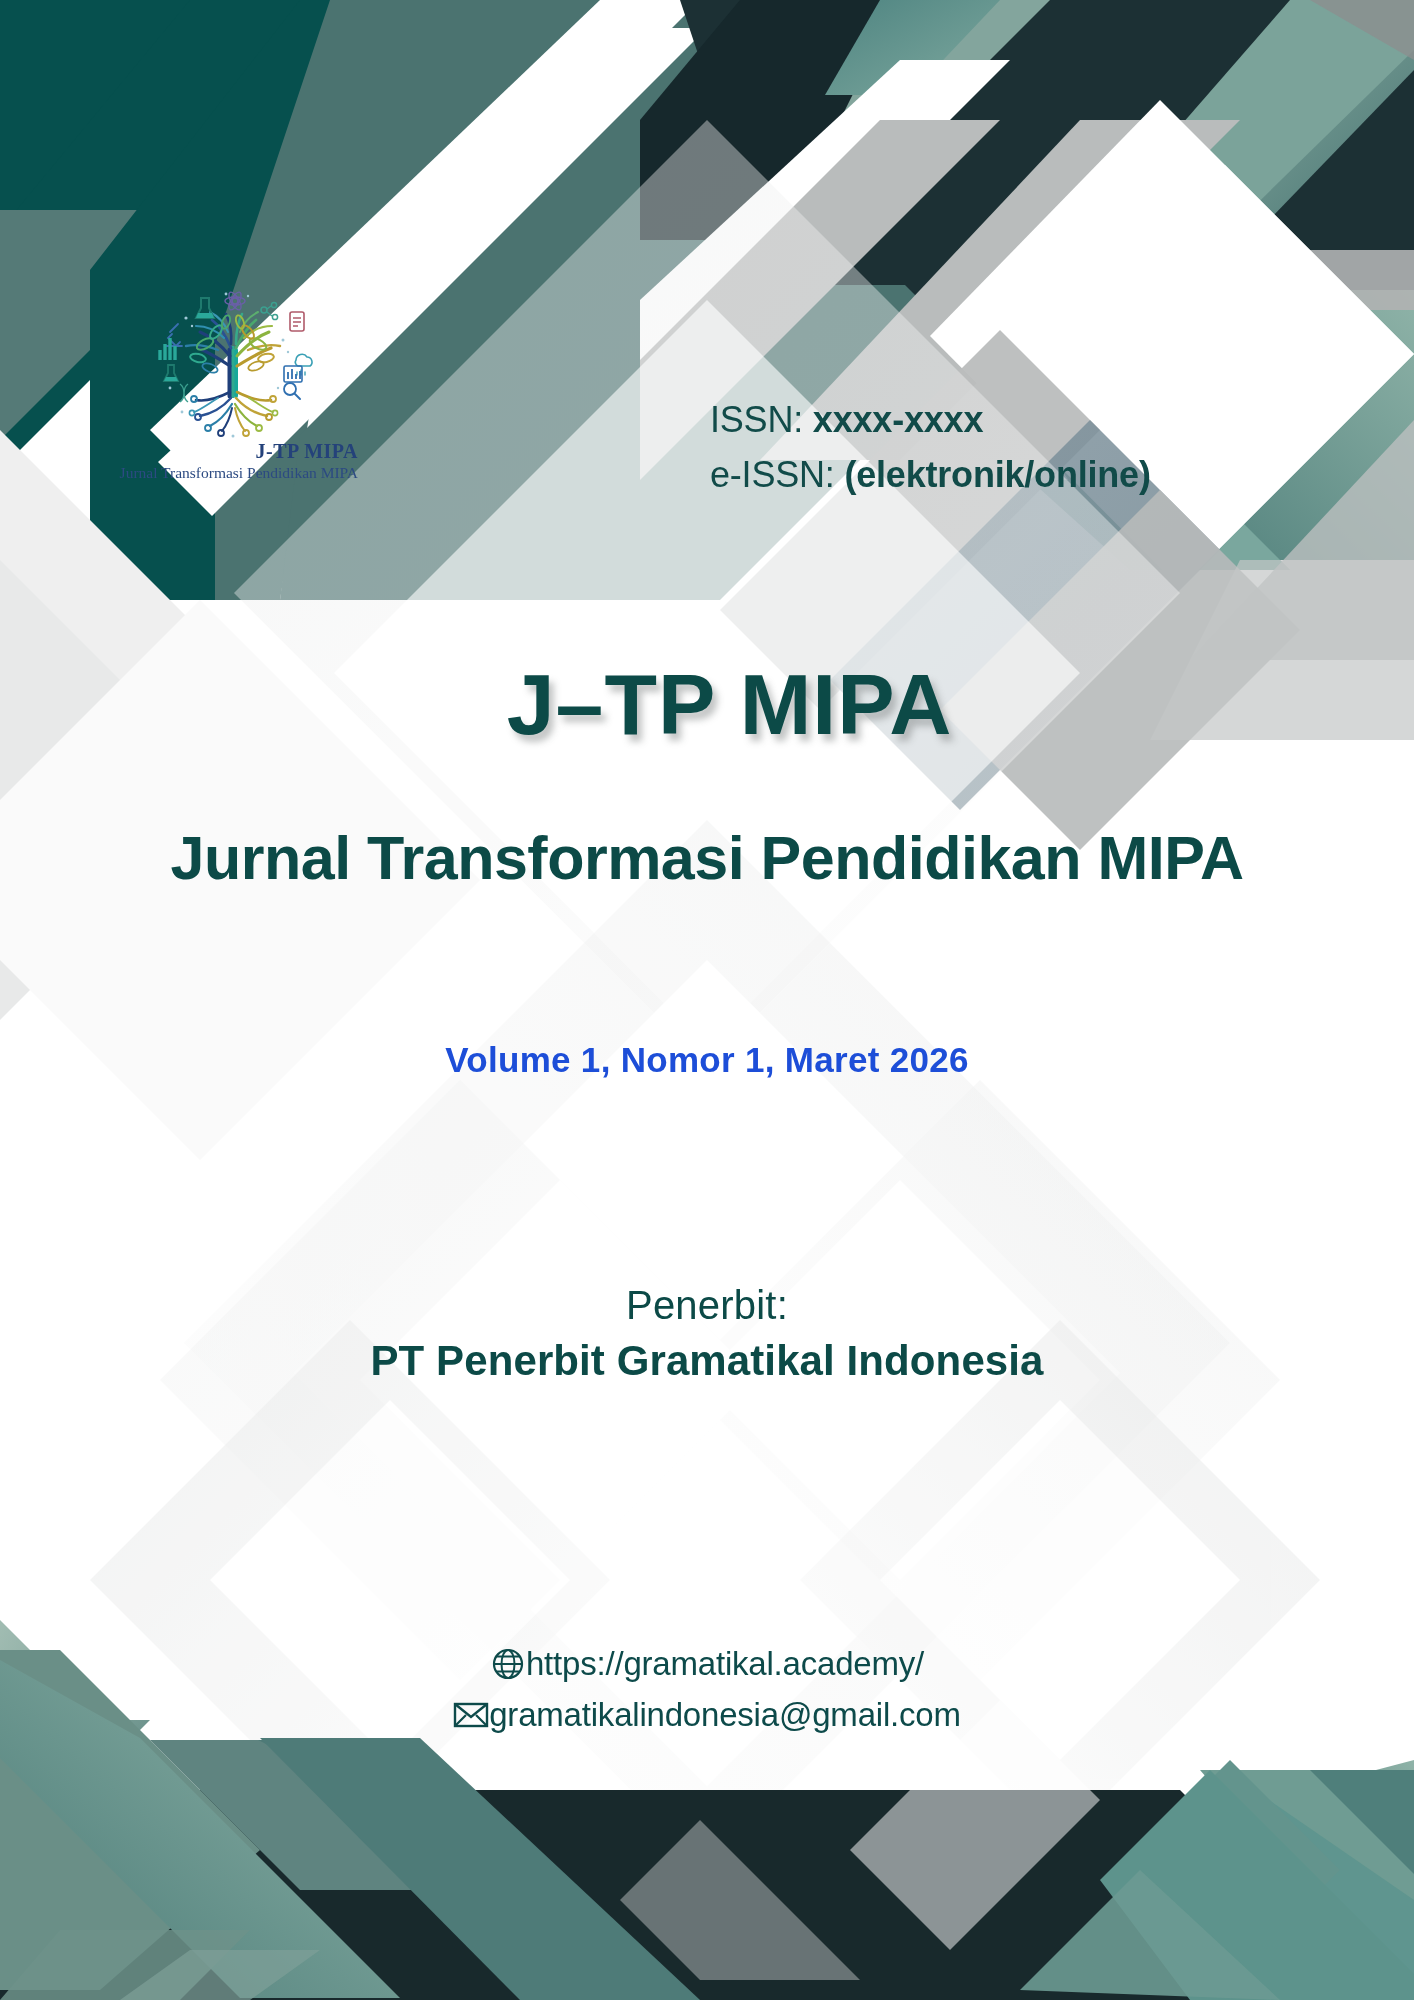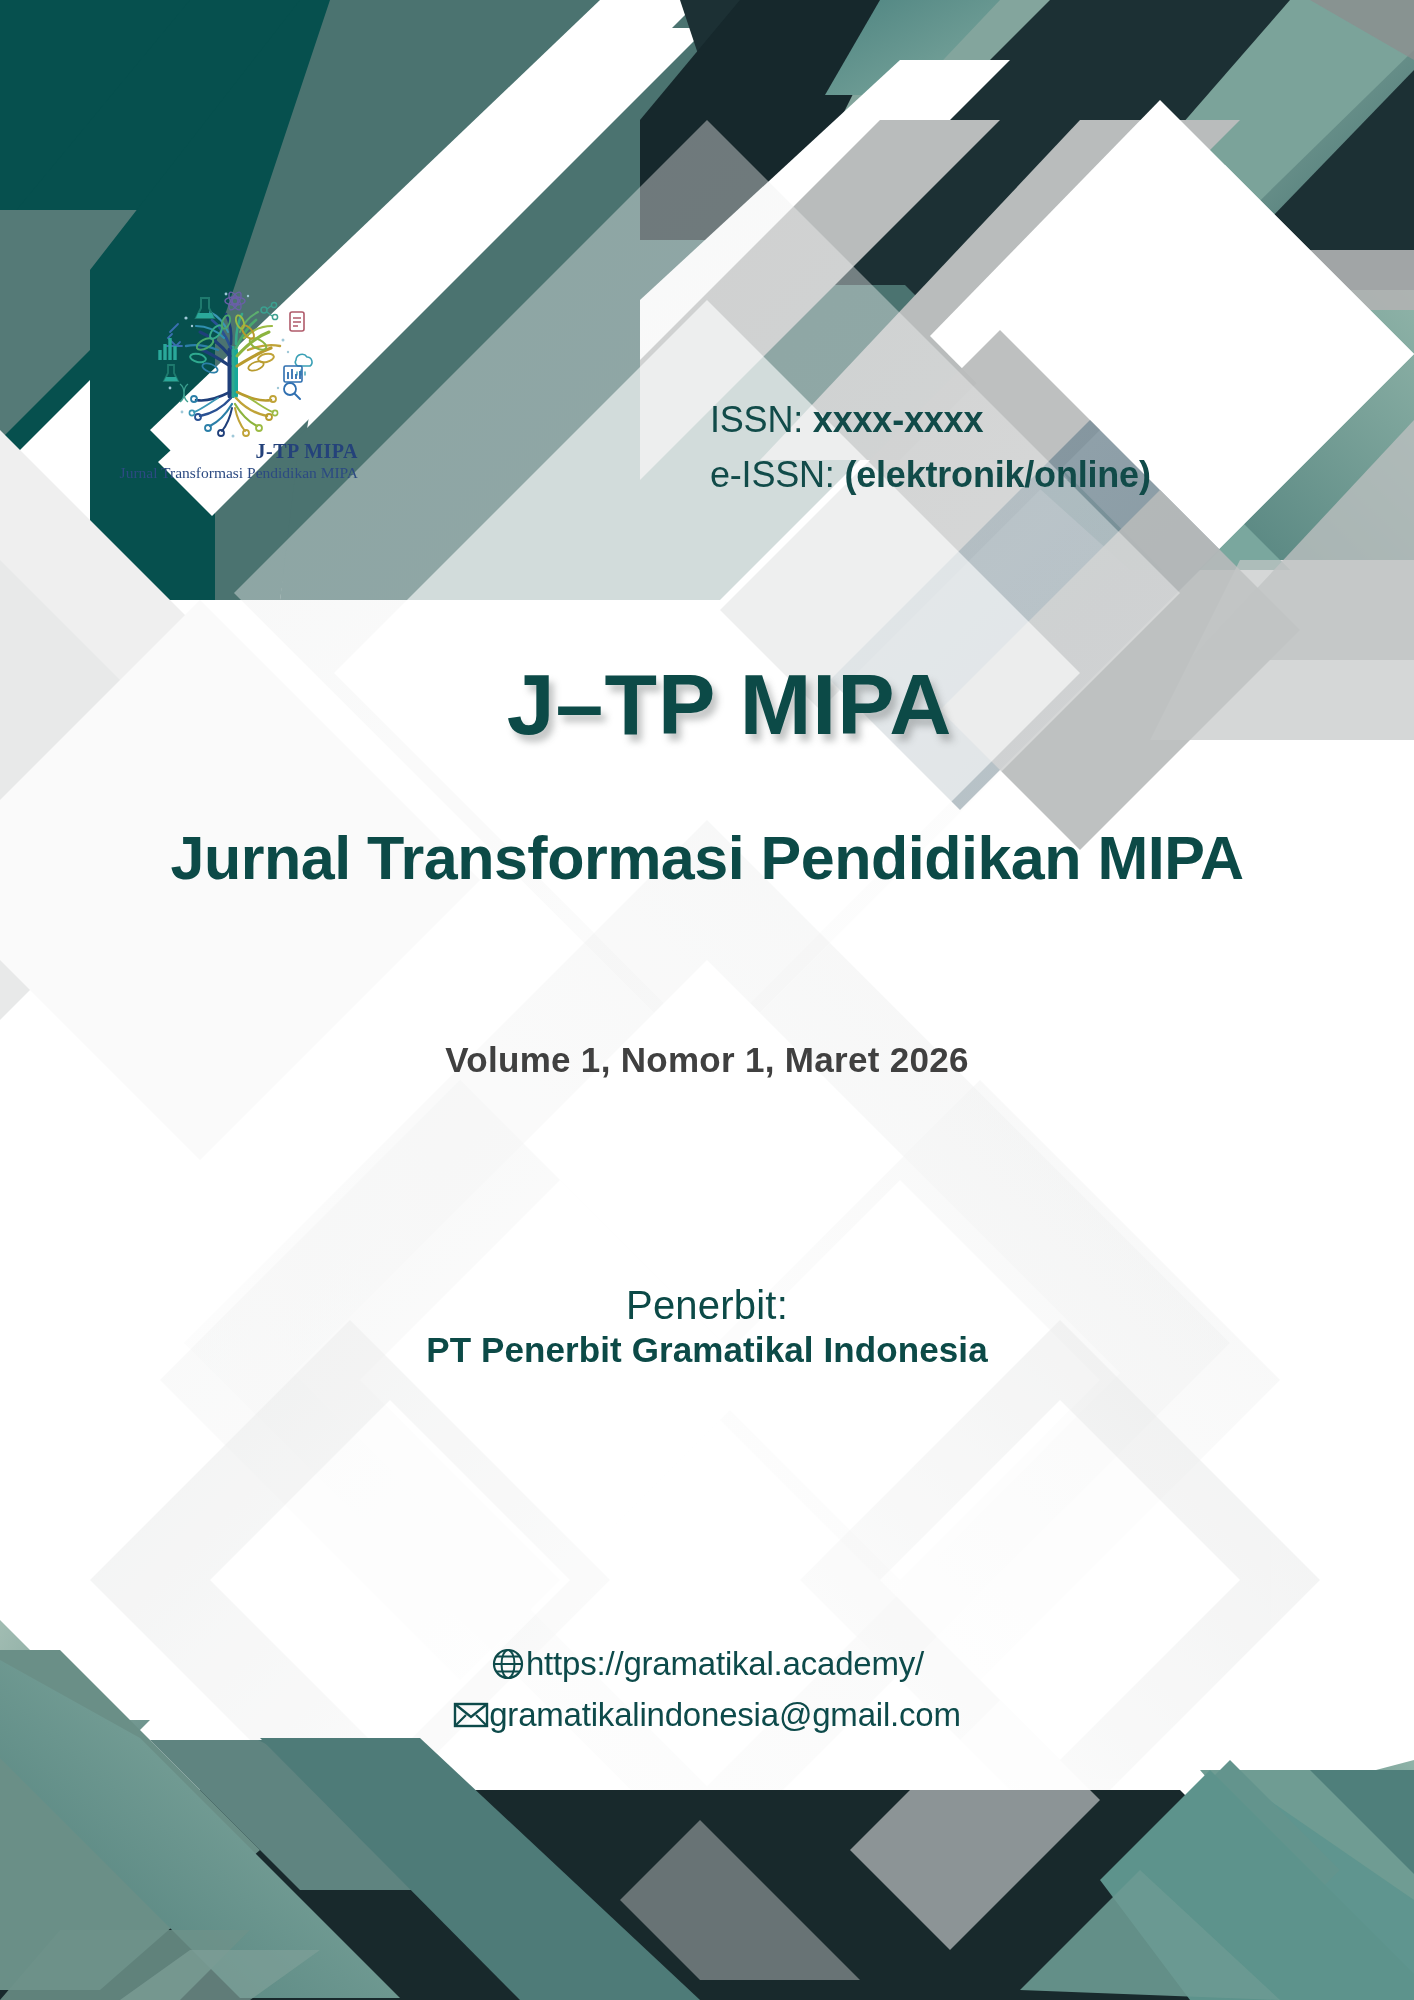--- a/index.html
+++ b/index.html
@@ -80,33 +80,33 @@
     color:#0c4a47;
     line-height:1.26;
     letter-spacing:-0.5px;
   }
   #volume-line {
     position:absolute;
     left:0; right:0; top:1040px;
     text-align:center;
     font-size:35px;
     font-weight:bold;
-    color:#404040;
+    color:#1d4ed8;
     letter-spacing:0.3px;
   }
 
   
   #publisher-block {
     position:absolute;
     left:0; right:0; top:1283px;
     text-align:center;
     color:#0c4a47;
   }
   #publisher-label { font-size:40px; font-weight:400; letter-spacing:0.2px; }
-  #publisher-name  { font-size:35px; font-weight:bold; margin-top:2px; letter-spacing:0.1px; }
+  #publisher-name  { font-size:42px; font-weight:bold; margin-top:9px; letter-spacing:0.1px; }
 
   
   #contact-block {
     position:absolute;
     left:0; right:0; top:1645px;
     color:#0d4a4a;
     font-size:33px;
   }
   .contact-row {
     display:flex;

